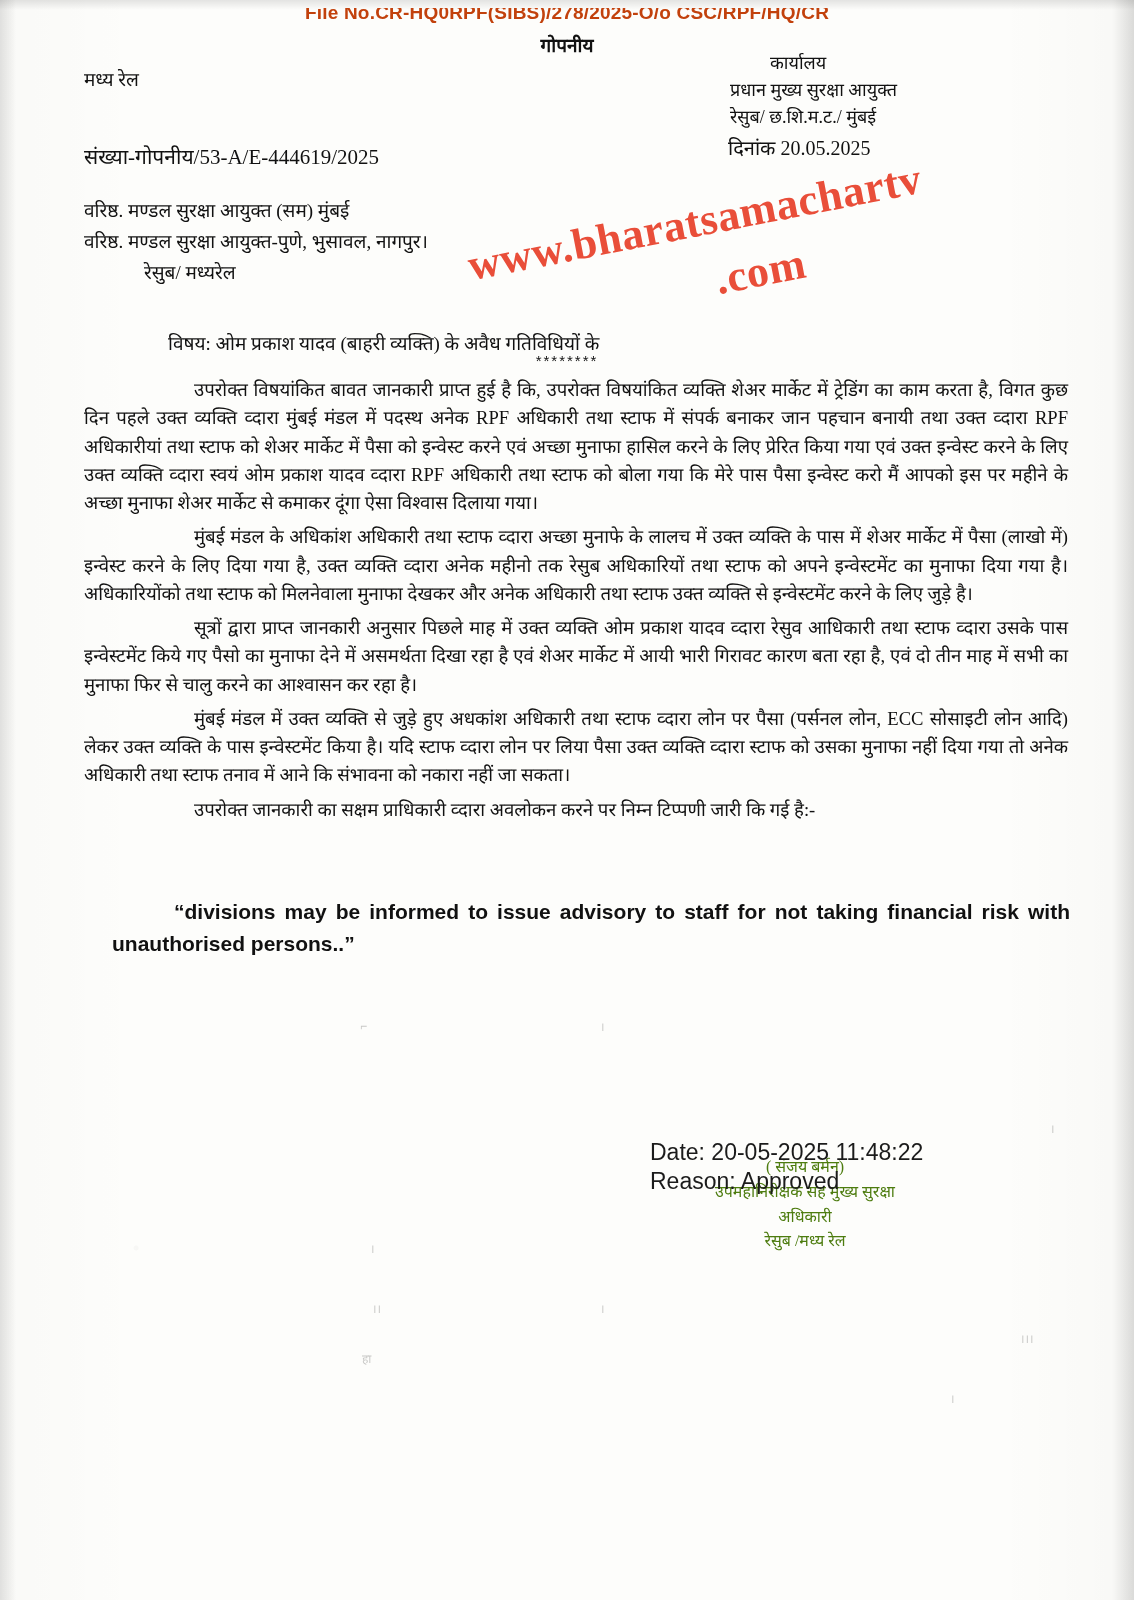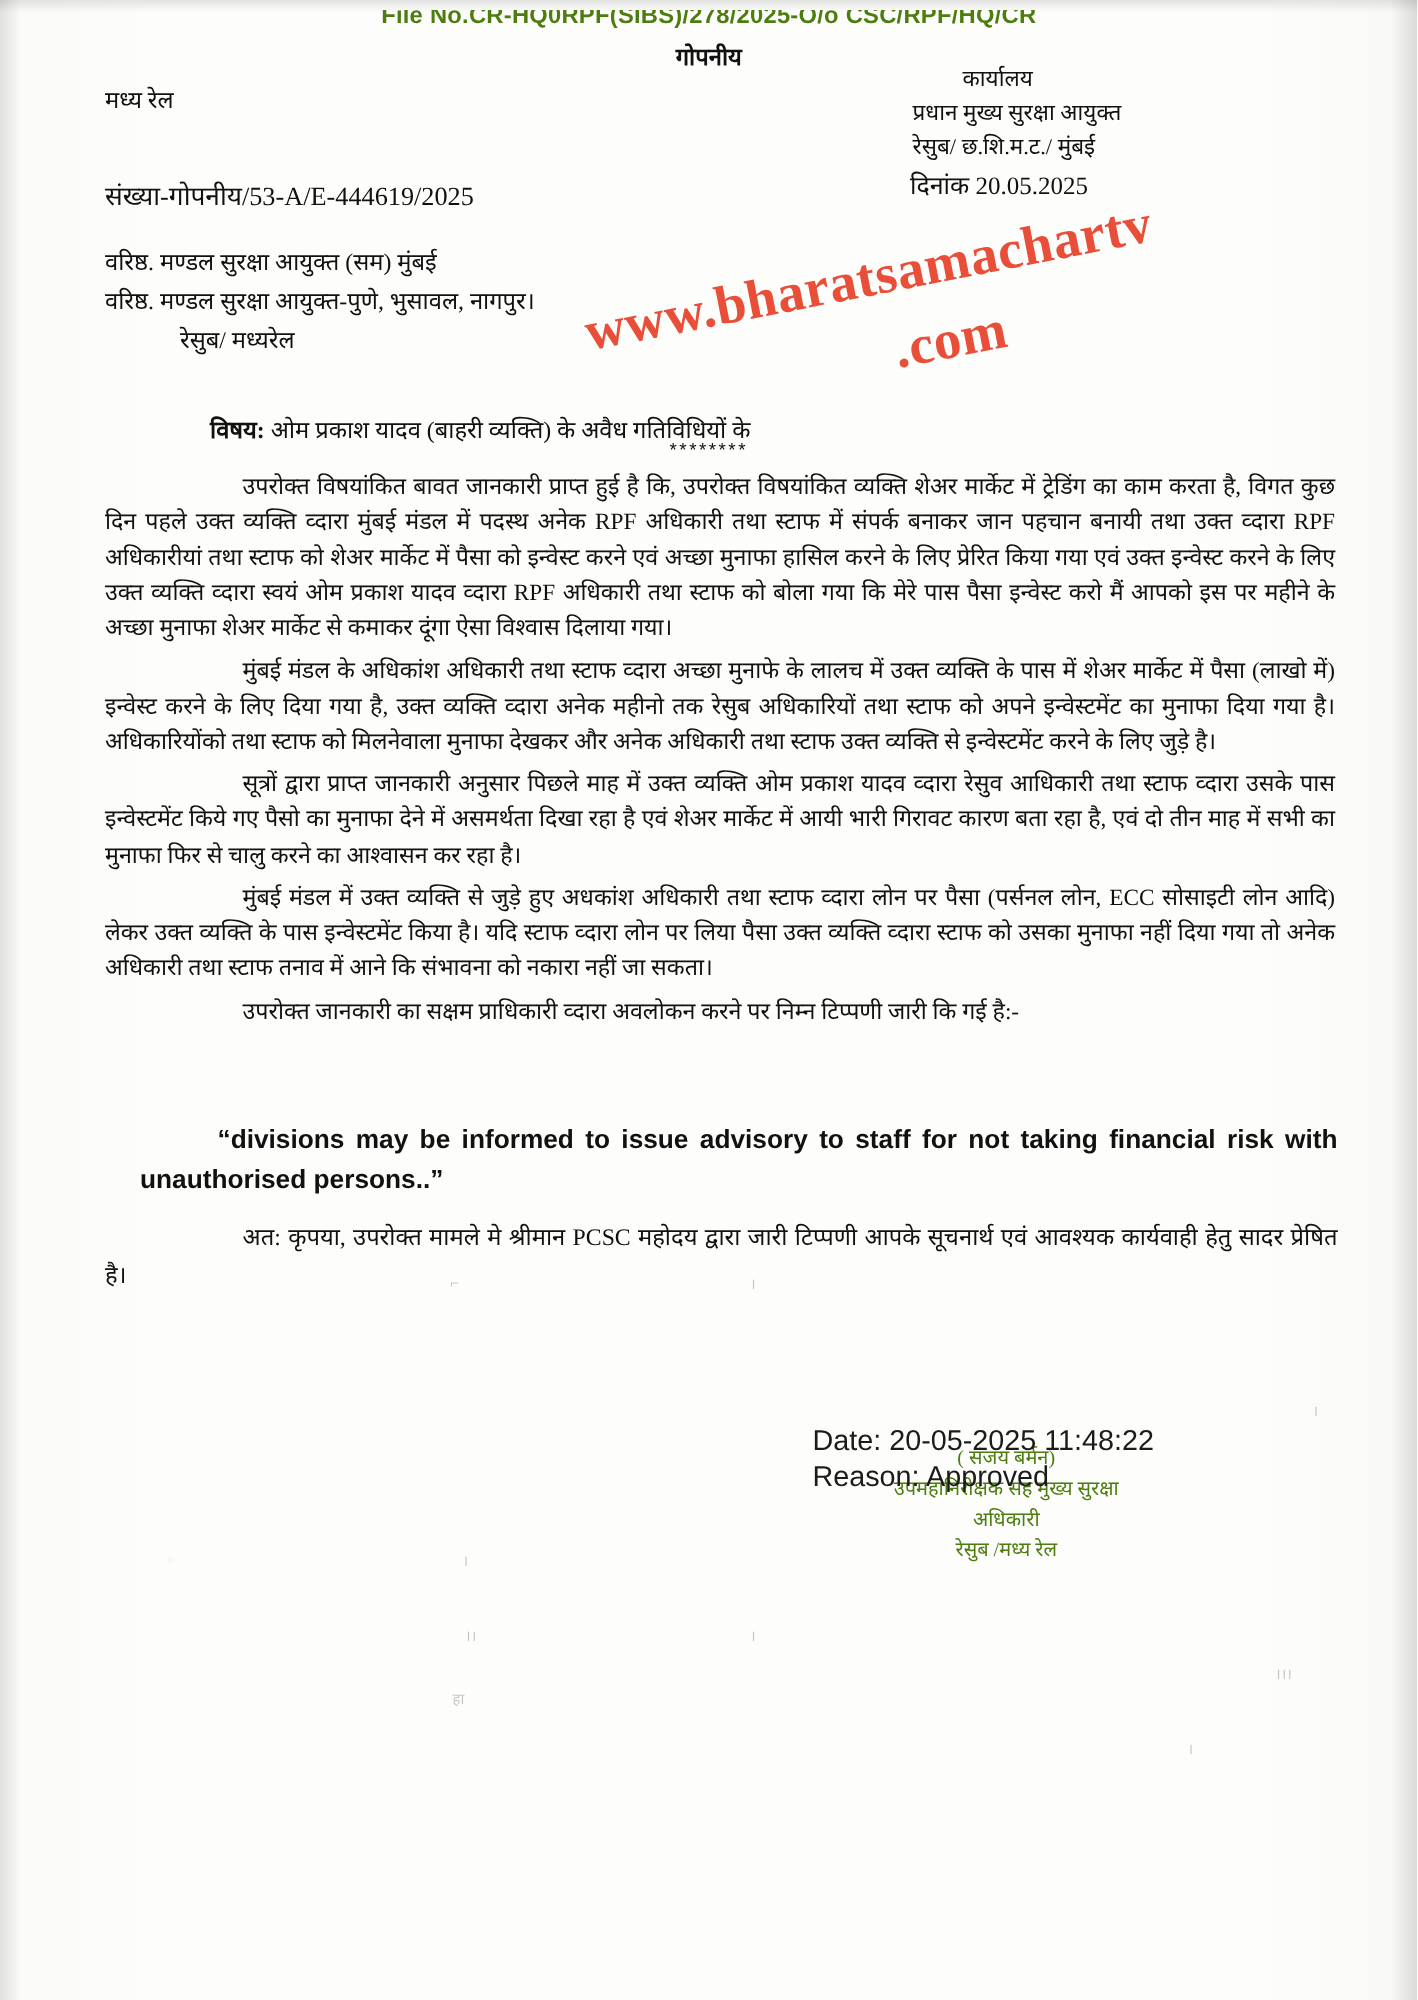--- a/index.html
+++ b/index.html
@@ -52,21 +52,21 @@
   .file-no {
     position: absolute;
     top: 2px;
     left: 0;
     right: 0;
     text-align: center;
     font-family: "Liberation Sans", sans-serif;
     font-weight: bold;
     font-size: 19px;
     letter-spacing: 0.2px;
-    color: #4d7c0f;
+    color: #c2410c;
     clip-path: inset(6px 0 0 0);
   }
 
   .gopniya {
     position: absolute;
     top: 32px;
     left: 0; right: 0;
     text-align: center;
     font-size: 19px;
     font-weight: 600;
@@ -111,21 +111,21 @@
   .addressees .indent1 { padding-left: 30px; }
   .addressees .indent2 { padding-left: 60px; }
 
   .subject {
     position: absolute;
     top: 330px;
     left: 168px;
     right: 150px;
     font-size: 19px;
   }
-  .subject b { font-weight: bold; margin-top: 28px; }
+  .subject b { font-weight: normal; margin-top: 28px; }
   .stars {
     position: absolute;
     top: 352px;
     left: 0; right: 0;
     text-align: center;
     letter-spacing: 2px;
     font-family: "Liberation Sans", sans-serif;
     font-size: 15px;
   }
 
@@ -261,23 +261,20 @@
     <p>मुंबई मंडल के अधिकांश अधिकारी तथा स्टाफ व्दारा अच्छा मुनाफे के लालच में उक्त व्यक्ति के पास में शेअर मार्केट में पैसा (लाखो में) इन्वेस्ट करने के लिए दिया गया है, उक्त व्यक्ति व्दारा अनेक महीनो तक रेसुब अधिकारियों तथा स्टाफ को अपने इन्वेस्टमेंट का मुनाफा दिया गया है। अधिकारियोंको तथा स्टाफ को मिलनेवाला मुनाफा देखकर और अनेक अधिकारी तथा स्टाफ उक्त व्यक्ति से इन्वेस्टमेंट करने के लिए जुड़े है।</p>
     <p>सूत्रों द्वारा प्राप्त जानकारी अनुसार पिछले माह में उक्त व्यक्ति ओम प्रकाश यादव व्दारा रेसुव आधिकारी तथा स्टाफ व्दारा उसके पास इन्वेस्टमेंट किये गए पैसो का मुनाफा देने में असमर्थता दिखा रहा है एवं शेअर मार्केट में आयी भारी गिरावट कारण बता रहा है, एवं दो तीन माह में सभी का मुनाफा फिर से चालु करने का आश्वासन कर रहा है।</p>
     <p>मुंबई मंडल में उक्त व्यक्ति से जुड़े हुए अधकांश अधिकारी तथा स्टाफ व्दारा लोन पर पैसा (पर्सनल लोन, ECC सोसाइटी लोन आदि) लेकर उक्त व्यक्ति के पास इन्वेस्टमेंट किया है। यदि स्टाफ व्दारा लोन पर लिया पैसा उक्त व्यक्ति व्दारा स्टाफ को उसका मुनाफा नहीं दिया गया तो अनेक अधिकारी तथा स्टाफ तनाव में आने कि संभावना को नकारा नहीं जा सकता।</p>
     <p>उपरोक्त जानकारी का सक्षम प्राधिकारी व्दारा अवलोकन करने पर निम्न टिप्पणी जारी कि गई है:-</p>
   </div>
 
   <div class="quote-en">
     <span class="lead">“divisions may be informed to issue advisory to staff for not taking financial risk with unauthorised persons..”</span>
   </div>
 
-  <div class="closing">
-    <p>अत: कृपया, उपरोक्त मामले मे श्रीमान PCSC महोदय द्वारा जारी टिप्पणी आपके सूचनार्थ एवं आवश्यक कार्यवाही हेतु सादर प्रेषित है।</p>
-  </div>
 
   <div class="sign-hindi">
     <div>( संजय बर्मन)</div>
     <div>उपमहानिरीक्षक सह मुख्य सुरक्षा अधिकारी</div>
     <div>रेसुब /मध्य रेल</div>
   </div>
 
   <div class="digital-sign">
     <div>Date: 20-05-2025 11:48:22</div>
     <div>Reason: Approved</div>

